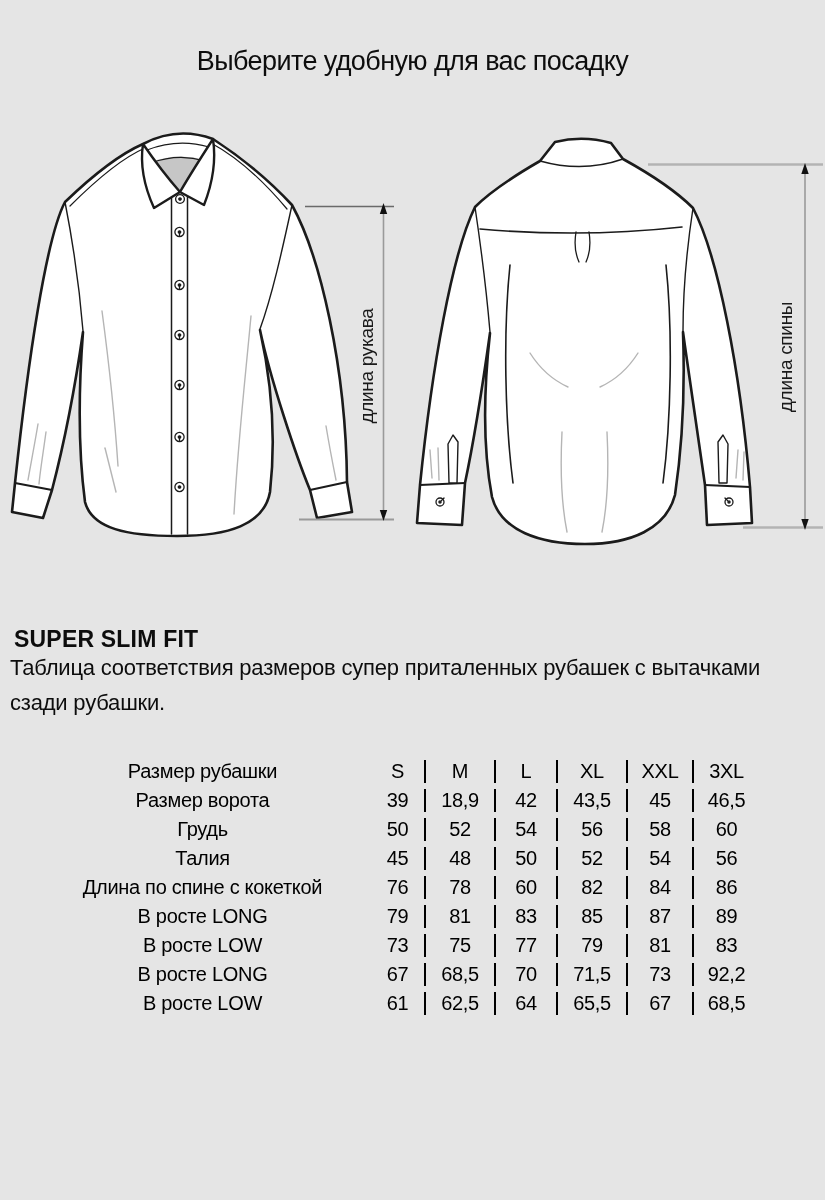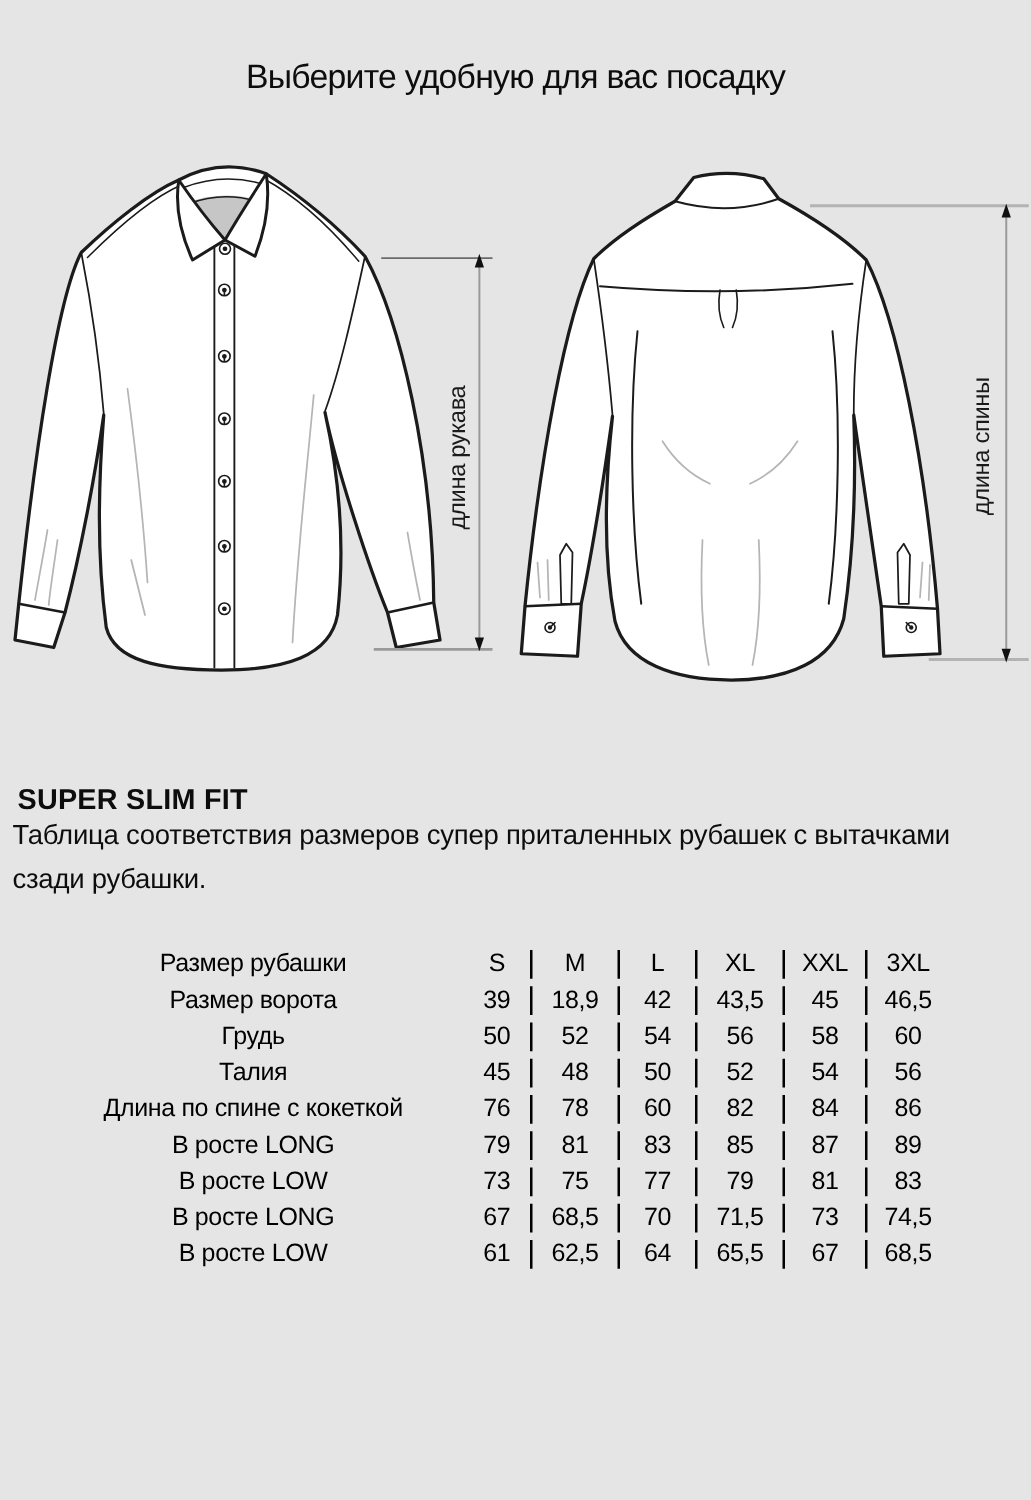--- a/index.html
+++ b/index.html
@@ -246,21 +246,21 @@
           <td class="val vd">81</td>
           <td class="val vd">83</td>
         </tr>
         <tr>
           <td class="lbl">В росте LONG</td>
           <td class="val">67</td>
           <td class="val vd">68,5</td>
           <td class="val vd">70</td>
           <td class="val vd">71,5</td>
           <td class="val vd">73</td>
-          <td class="val vd">74,5</td>
+          <td class="val vd">92,2</td>
         </tr>
         <tr>
           <td class="lbl">В росте LOW</td>
           <td class="val">61</td>
           <td class="val vd">62,5</td>
           <td class="val vd">64</td>
           <td class="val vd">65,5</td>
           <td class="val vd">67</td>
           <td class="val vd">68,5</td>
         </tr>

